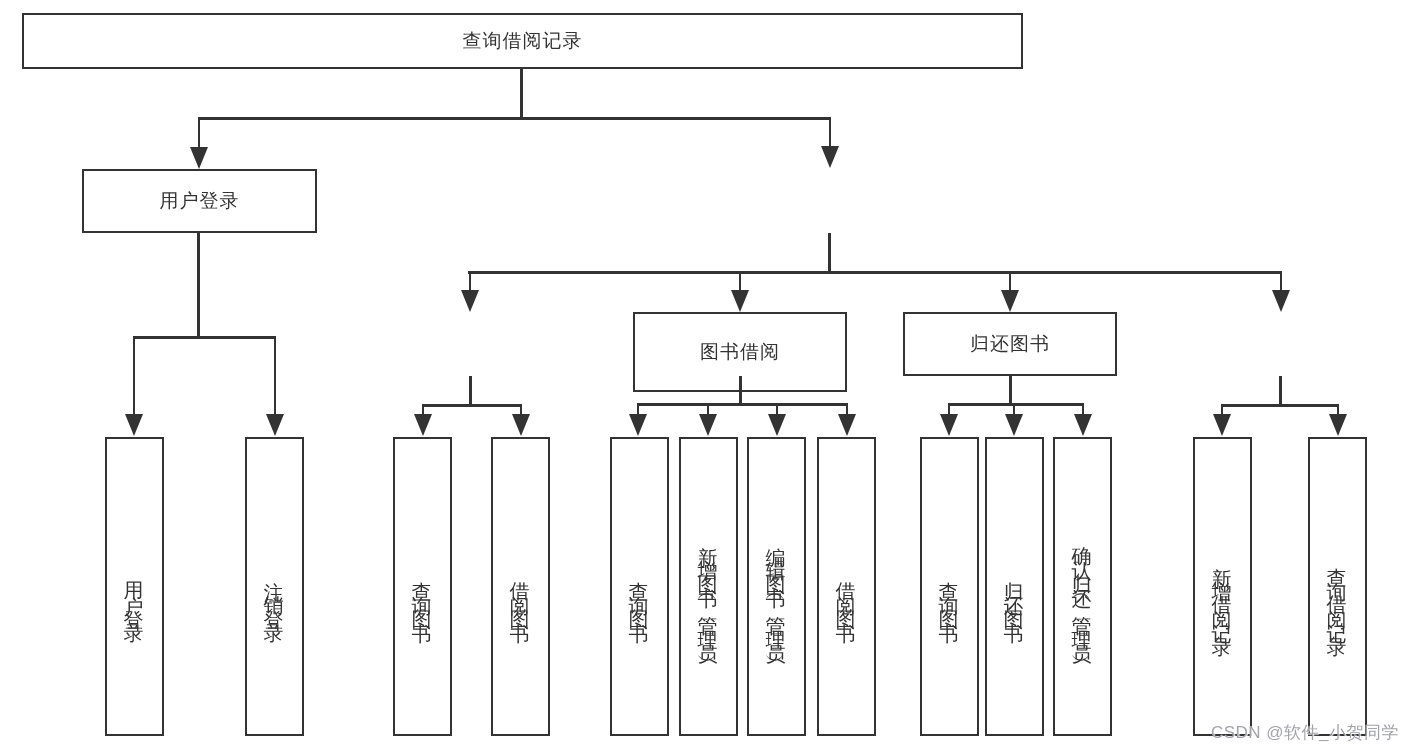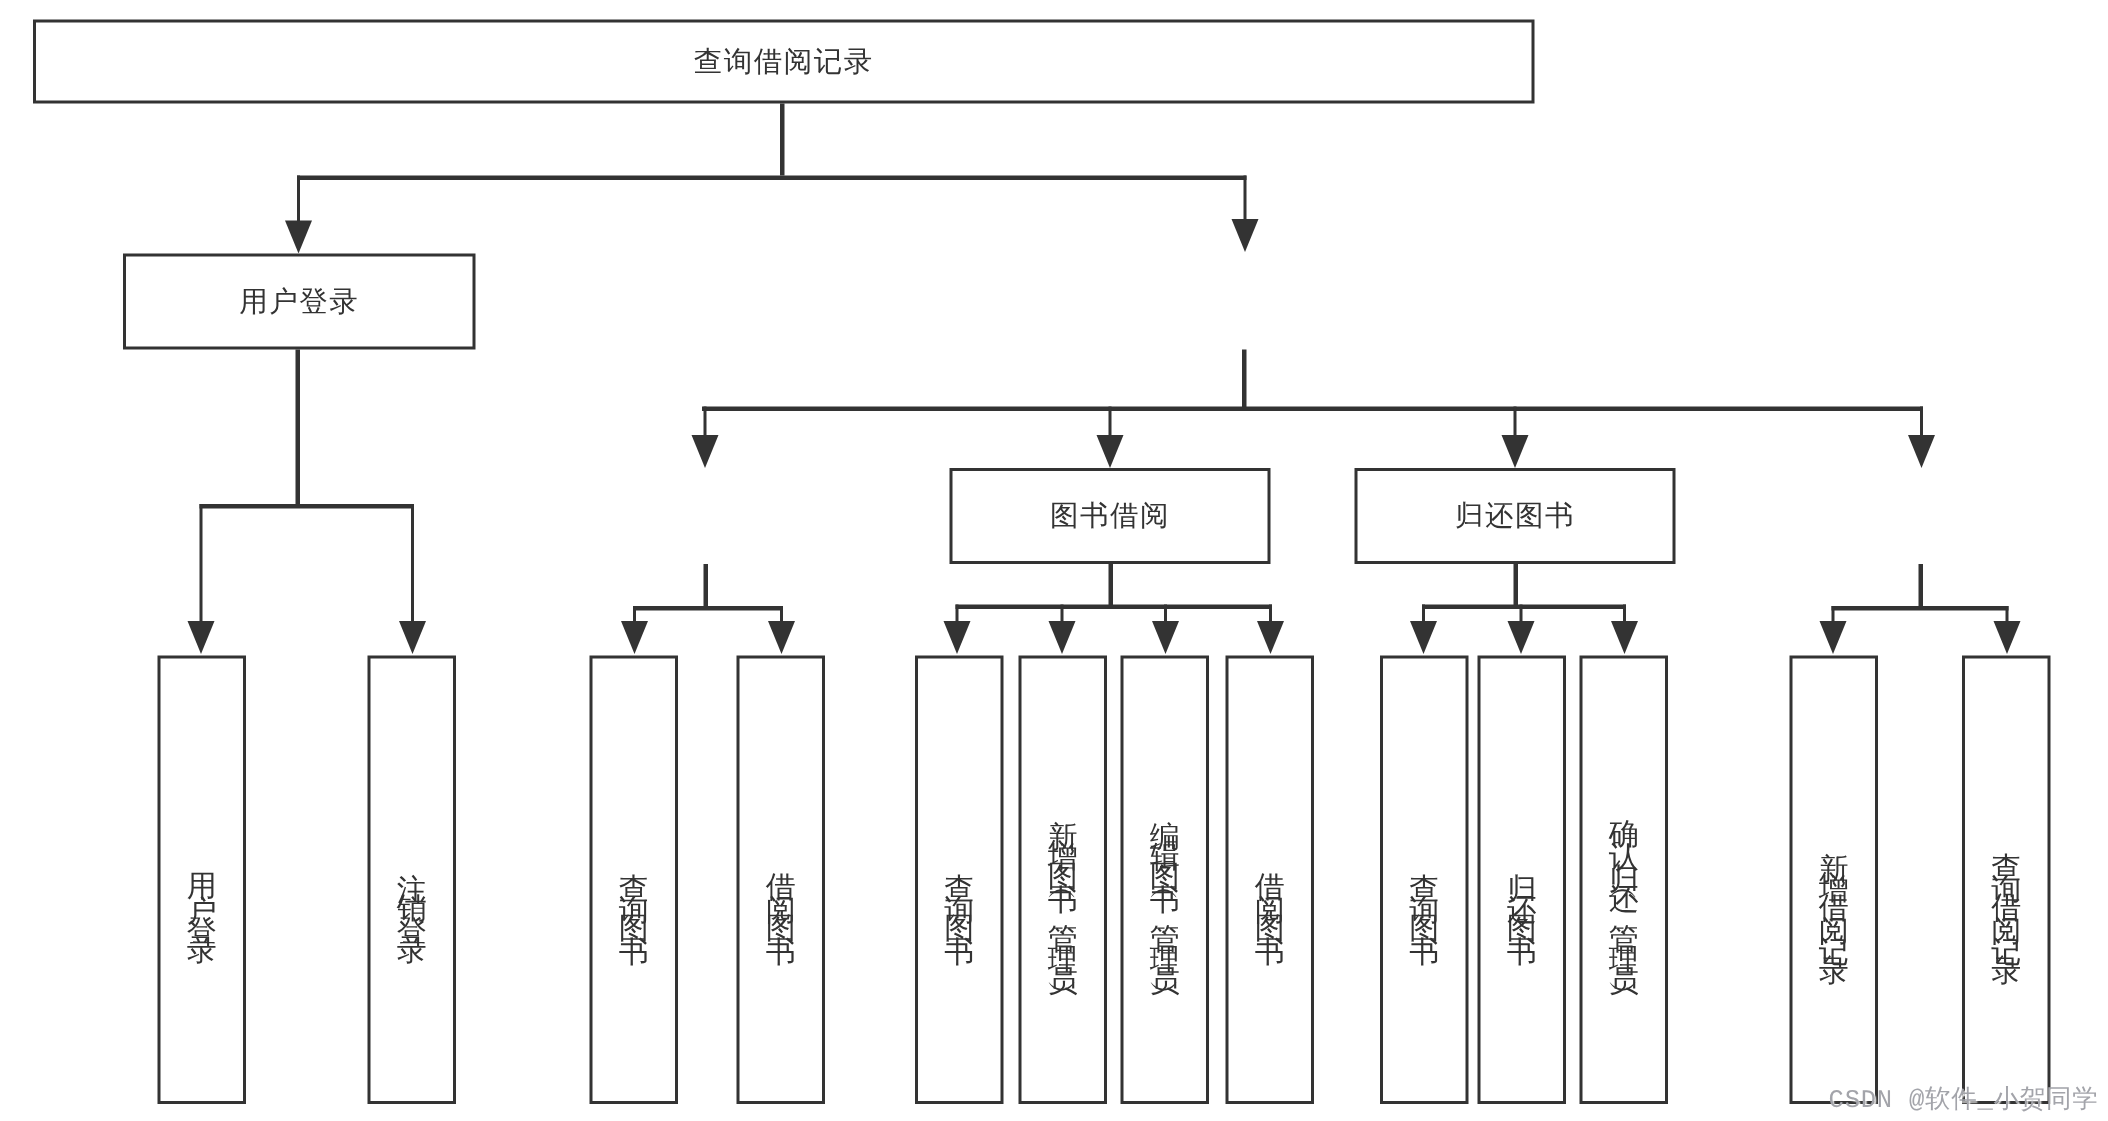--- a/index.html
+++ b/index.html
@@ -44,21 +44,20 @@
   .arrow::after{
     content:"";position:absolute;left:0;bottom:0;width:0;height:0;
     border-left:9px solid transparent;border-right:9px solid transparent;
     border-top:22px solid var(--line);
   }
   .watermark{
     position:absolute;right:6px;bottom:3px;
     font-size:17px;color:var(--watermark-text);
     text-shadow:1px 1px 1px rgba(255,255,255,.95);
     letter-spacing:.5px;
-    font-family:Liberation Mono, monospace;
   }
 </style>
 </head>
 <body>
 
 <div class="stage">
 
   <div class="box" style="left:22px;top:13px;width:1001px;height:56px">
     <span>查询借阅记录</span>
   </div>
@@ -77,21 +76,21 @@
   <div class="arrow" style="left:125px;top:336px;height:100px"></div>
   <div class="arrow" style="left:266px;top:336px;height:100px"></div>
 
   <div class="vline" style="left:828px;top:233px;height:39px"></div>
   <div class="hline" style="left:468px;top:271px;width:814px"></div>
   <div class="arrow" style="left:461px;top:271px;height:41px"></div>
   <div class="arrow" style="left:731px;top:271px;height:41px"></div>
   <div class="arrow" style="left:1001px;top:271px;height:41px"></div>
   <div class="arrow" style="left:1272px;top:271px;height:41px"></div>
 
-  <div class="box" style="left:633px;top:312px;width:214px;height:64px">
+  <div class="box" style="left:633px;top:312px;width:214px;height:80px">
     <span>图书借阅</span>
   </div>
   <div class="box" style="left:903px;top:312px;width:214px;height:64px">
     <span>归还图书</span>
   </div>
 
   <div class="vline" style="left:469px;top:376px;height:29px"></div>
   <div class="hline" style="left:422px;top:404px;width:100px"></div>
   <div class="arrow" style="left:414px;top:404px;height:32px"></div>
   <div class="arrow" style="left:512px;top:404px;height:32px"></div>

